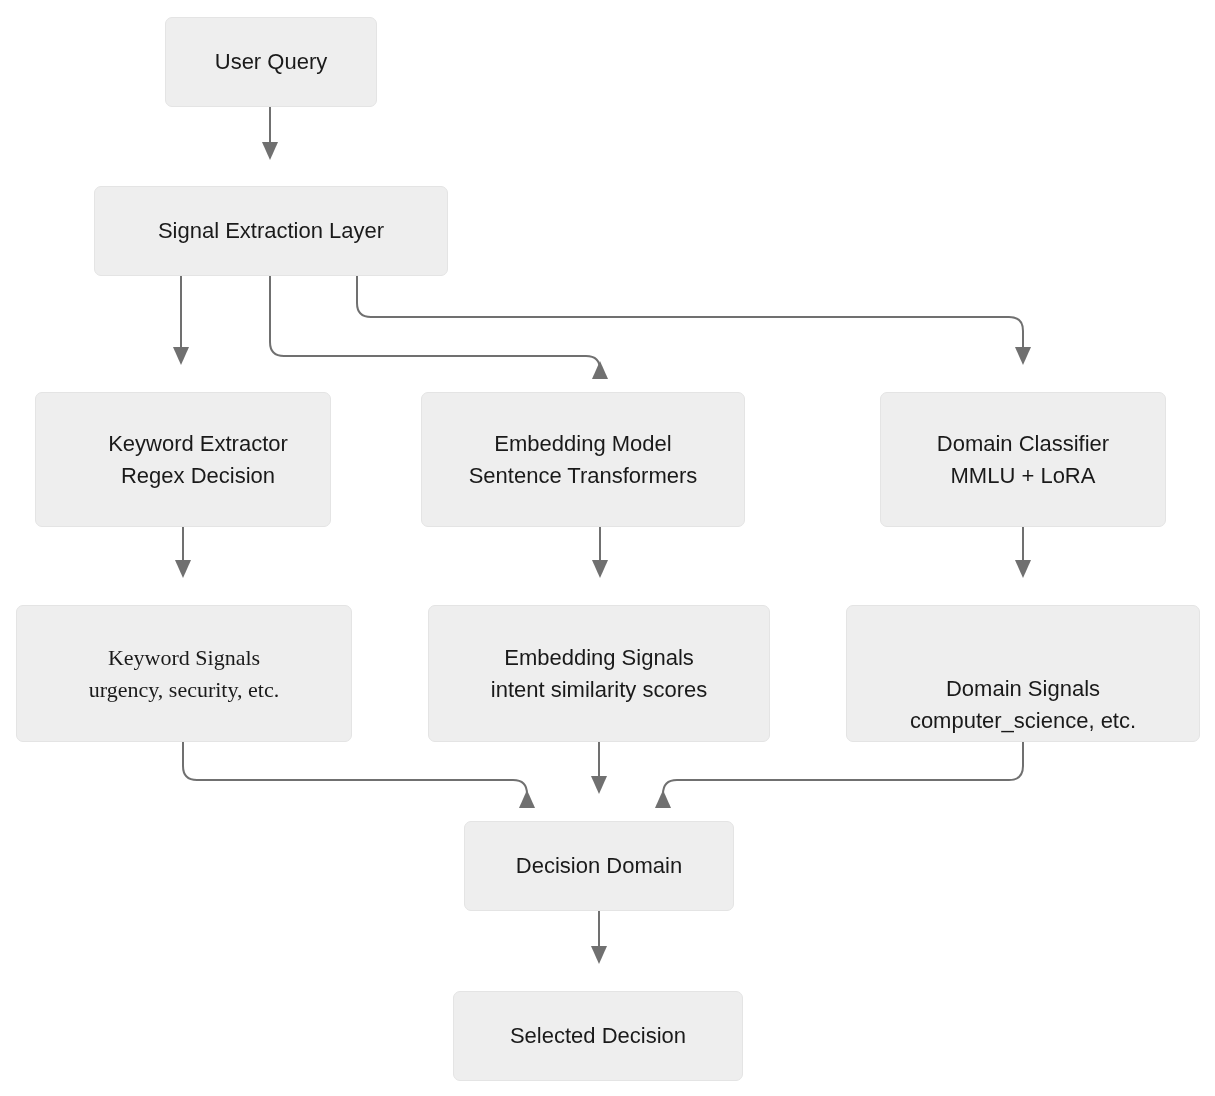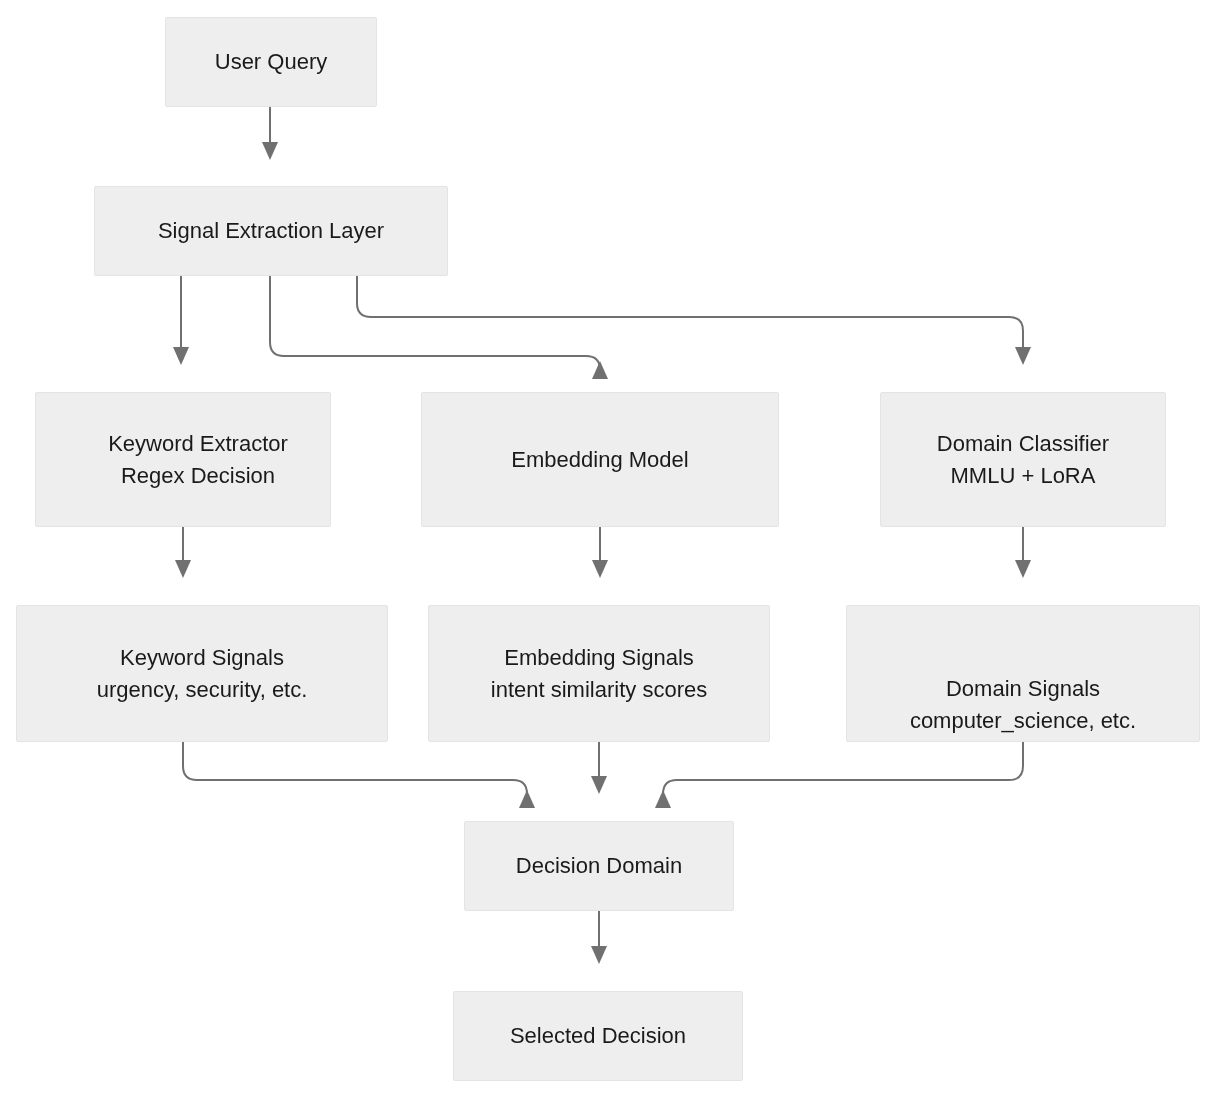--- a/index.html
+++ b/index.html
@@ -23,21 +23,21 @@
     top: 0;
     width: 1215px;
     height: 1096px;
     pointer-events: none;
   }
   .node {
     position: absolute;
     box-sizing: border-box;
     background: #eeeeee;
     border: 1px solid #e4e4e4;
-    border-radius: 2px;
+    border-radius: 7px;
     display: flex;
     flex-direction: column;
     align-items: center;
     justify-content: center;
     text-align: center;
     color: #1a1a1a;
     font-size: 22px;
     line-height: 1.45;
     padding: 4px 10px;
   }
@@ -82,30 +82,31 @@
 
   <div class="node" style="left:94px; top:186px; width:354px; height:90px;">
     <span class="line">Signal Extraction Layer</span>
   </div>
 
   <div class="node" style="left:35px; top:392px; width:296px; height:135px;padding-left:40px;">
     <span class="line">Keyword Extractor</span>
     <span class="line">Regex Decision</span>
   </div>
 
-  <div class="node" style="left:421px; top:392px; width:358px; height:135px;">
+  <div class="node" style="left:421px; top:392px; width:324px; height:135px;">
     <span class="line">Embedding Model</span>
+    <span class="line">Sentence Transformers</span>
   </div>
 
   <div class="node" style="left:880px; top:392px; width:286px; height:135px;">
     <span class="line">Domain Classifier</span>
     <span class="line">MMLU + LoRA</span>
   </div>
 
-  <div class="node" style="left:16px; top:605px; width:372px; height:137px;">
+  <div class="node" style="left:16px; top:605px; width:336px; height:137px;font-family:Liberation Serif, serif;">
     <span class="line">Keyword Signals</span>
     <span class="line">urgency, security, etc.</span>
   </div>
 
   <div class="node" style="left:428px; top:605px; width:342px; height:137px;">
     <span class="line">Embedding Signals</span>
     <span class="line">intent similarity scores</span>
   </div>
 
   <div class="node" style="left:846px; top:605px; width:354px; height:137px;justify-content:flex-end;">

